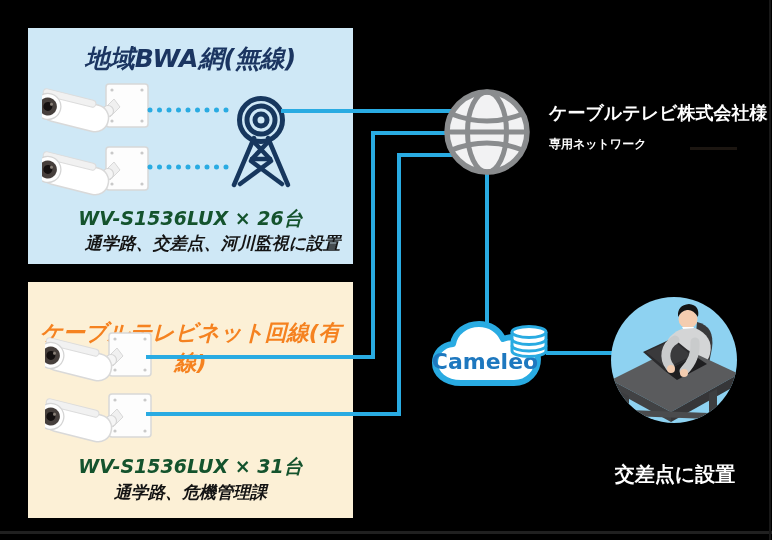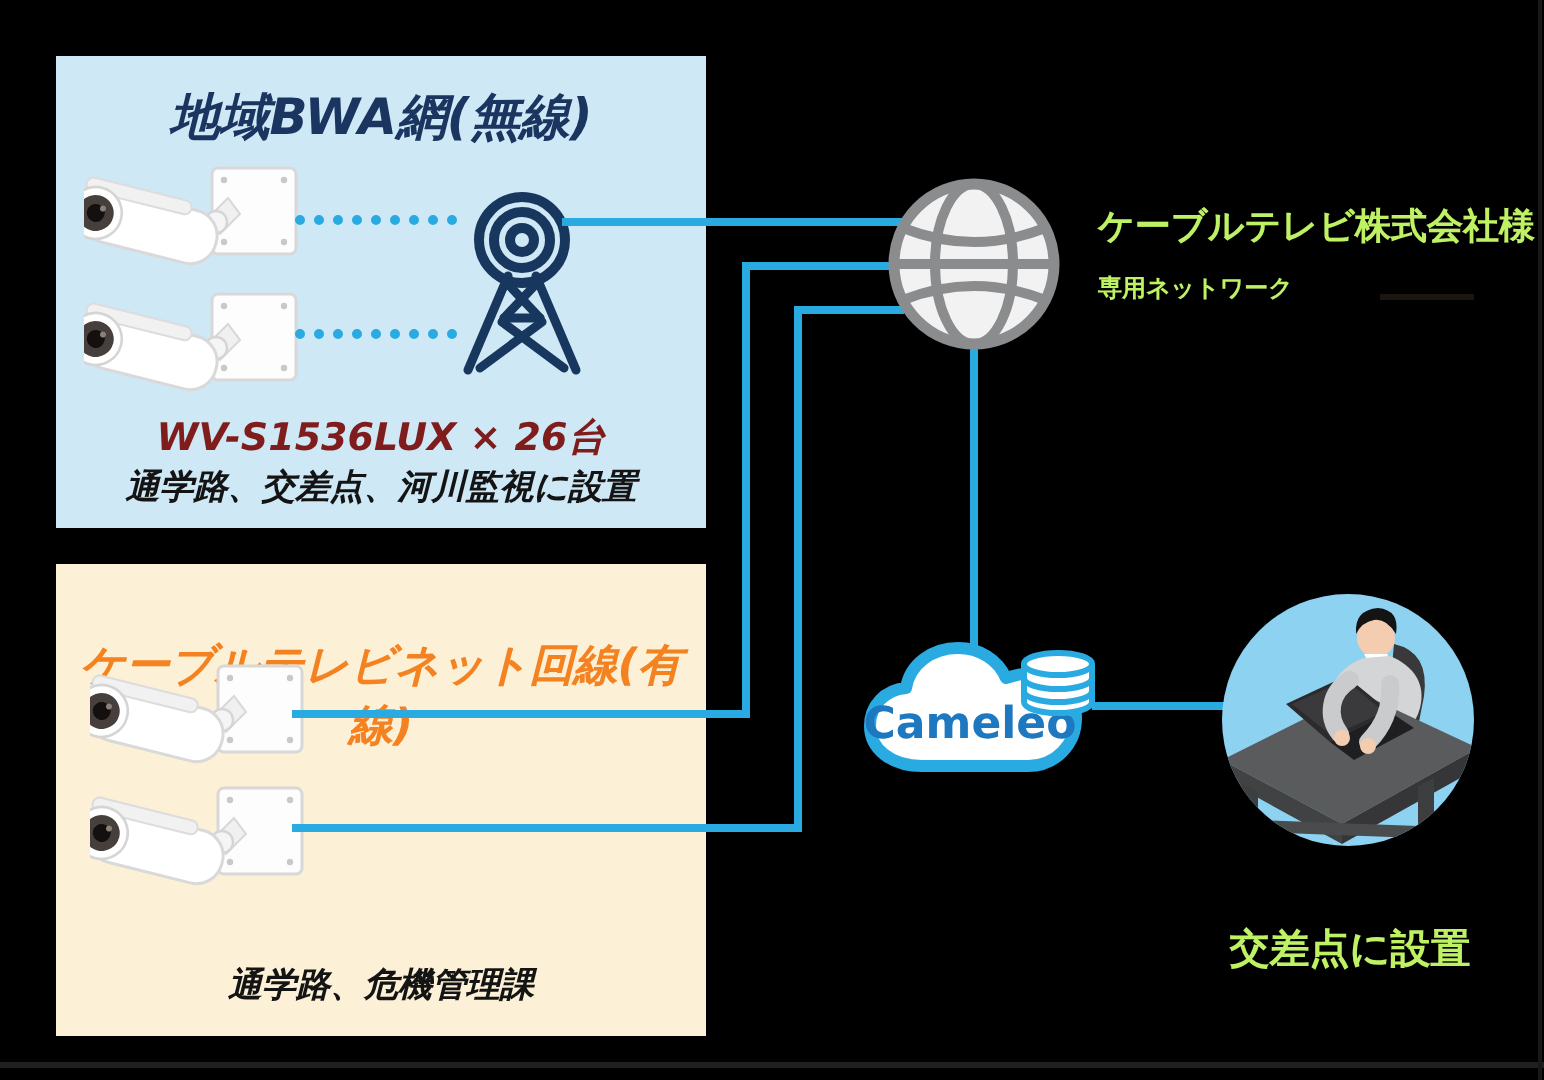--- a/index.html
+++ b/index.html
@@ -8,24 +8,24 @@
     font-family:"DejaVu Sans","Liberation Sans",sans-serif;
   }
   .abs{position:absolute;}
   
   .net-box{position:absolute;left:28px;width:325px;height:236px;font-style:italic;}
   .box-wireless{top:28px;background:#cfe8f6;}
   .box-wired{top:282px;background:#fcf0d6;}
   .box-title{position:absolute;left:0;width:100%;text-align:center;font-weight:700;}
   .box-wireless .box-title{top:14px;font-size:25px;color:#1b3561;}
   .box-wired .box-title{top:13px;font-size:22px;color:#f58220;margin-top:23px;}
-  .model-line{position:absolute;left:0;width:100%;text-align:center;font-size:19px;font-weight:600;color:#7f1d1d;}
+  .model-line{position:absolute;left:0;width:100%;text-align:center;font-size:19px;font-weight:600;color:#14532d;}
   .place-line{position:absolute;left:0;width:100%;text-align:center;font-size:17px;font-weight:700;color:#141414;}
   
-  .dark-note{position:absolute;font-weight:700;color:#bef264;white-space:nowrap;}
+  .dark-note{position:absolute;font-weight:700;color:#ffffff;white-space:nowrap;}
   .note-net1{left:549px;top:101px;font-size:18px;}
   .note-net2{left:549px;top:136px;font-size:12px;}
   .note-leader{left:690px;top:147px;width:47px;height:3px;background:#1c1611;}
   .note-mon{left:594px;width:162px;text-align:center;font-size:20px;}
   .note-mon1{top:428px;}
   .note-mon2{top:461px;}
   
   .frame-bottom{left:0;width:772px;top:531px;height:3px;background:#202020;}
   .frame-right{left:769px;top:0;width:2px;height:540px;background:#181818;}
   svg{display:block;}
@@ -85,21 +85,21 @@
         <path d="M42,46 L62,93"></path>
         <path d="M27,49 L44,67"></path>
         <path d="M43,49 L26,67"></path>
         <path d="M26,67 L44,67"></path>
         <path d="M25,69 L56,92"></path>
         <path d="M45,69 L14,92"></path>
       </g>
     </svg>
 
     <div class="model-line" style="top:178px;">WV-S1536LUX × 26台</div>
-    <div class="place-line" style="top:204px;">通学路、交差点、河川監視に設置</div>
+    <div class="place-line" style="top:204px;padding-left:22px;">通学路、交差点、河川監視に設置</div>
   </div>
 
   <div class="net-box box-wired">
     <div class="box-title">ケーブルテレビネット回線(有線)</div>
 
     <svg class="abs" style="left:17px;top:50px;" width="112" height="60" viewBox="0 0 112 60">
       <rect x="64" y="1" width="42" height="43" rx="3" fill="#fdfdfd" stroke="#d8d8d8" stroke-width="1.5"></rect>
       <circle cx="70" cy="7" r="1.6" fill="#c9c9c9"></circle>
         <circle cx="100" cy="7" r="1.6" fill="#c9c9c9"></circle>
       <circle cx="70" cy="38" r="1.6" fill="#c9c9c9"></circle>
@@ -127,20 +127,21 @@
       <g transform="rotate(14 30 30)">
         <rect x="-1" y="16" width="68" height="27" rx="13" fill="#ffffff" stroke="#d9d9d9" stroke-width="1.5"></rect>
         <rect x="-3" y="12.5" width="54" height="7" rx="3.5" fill="#f1f1f1" stroke="#dcdcdc" stroke-width="1"></rect>
         <circle cx="5" cy="29.5" r="13" fill="#fefefe" stroke="#d5d5d5" stroke-width="1.3"></circle>
         <circle cx="5" cy="29.5" r="9" fill="#463f3c"></circle>
         <circle cx="5" cy="29.5" r="4.5" fill="#141010"></circle>
         <circle cx="8" cy="26.5" r="1.5" fill="#8a8178"></circle>
       </g>
     </svg>
 
+    <div class="model-line" style="top:172px;">WV-S1536LUX × 31台</div>
     <div class="place-line" style="top:199px;">通学路、危機管理課</div>
   </div>
 
   <svg class="abs" style="left:0;top:0;" width="772" height="540" viewBox="0 0 772 540">
     <g fill="none" stroke="#29abe2" stroke-width="4">
 
       <path d="M281,111 L455,111"></path>
 
       <path d="M146,357 L373,357 L373,133 L455,133"></path>
 

